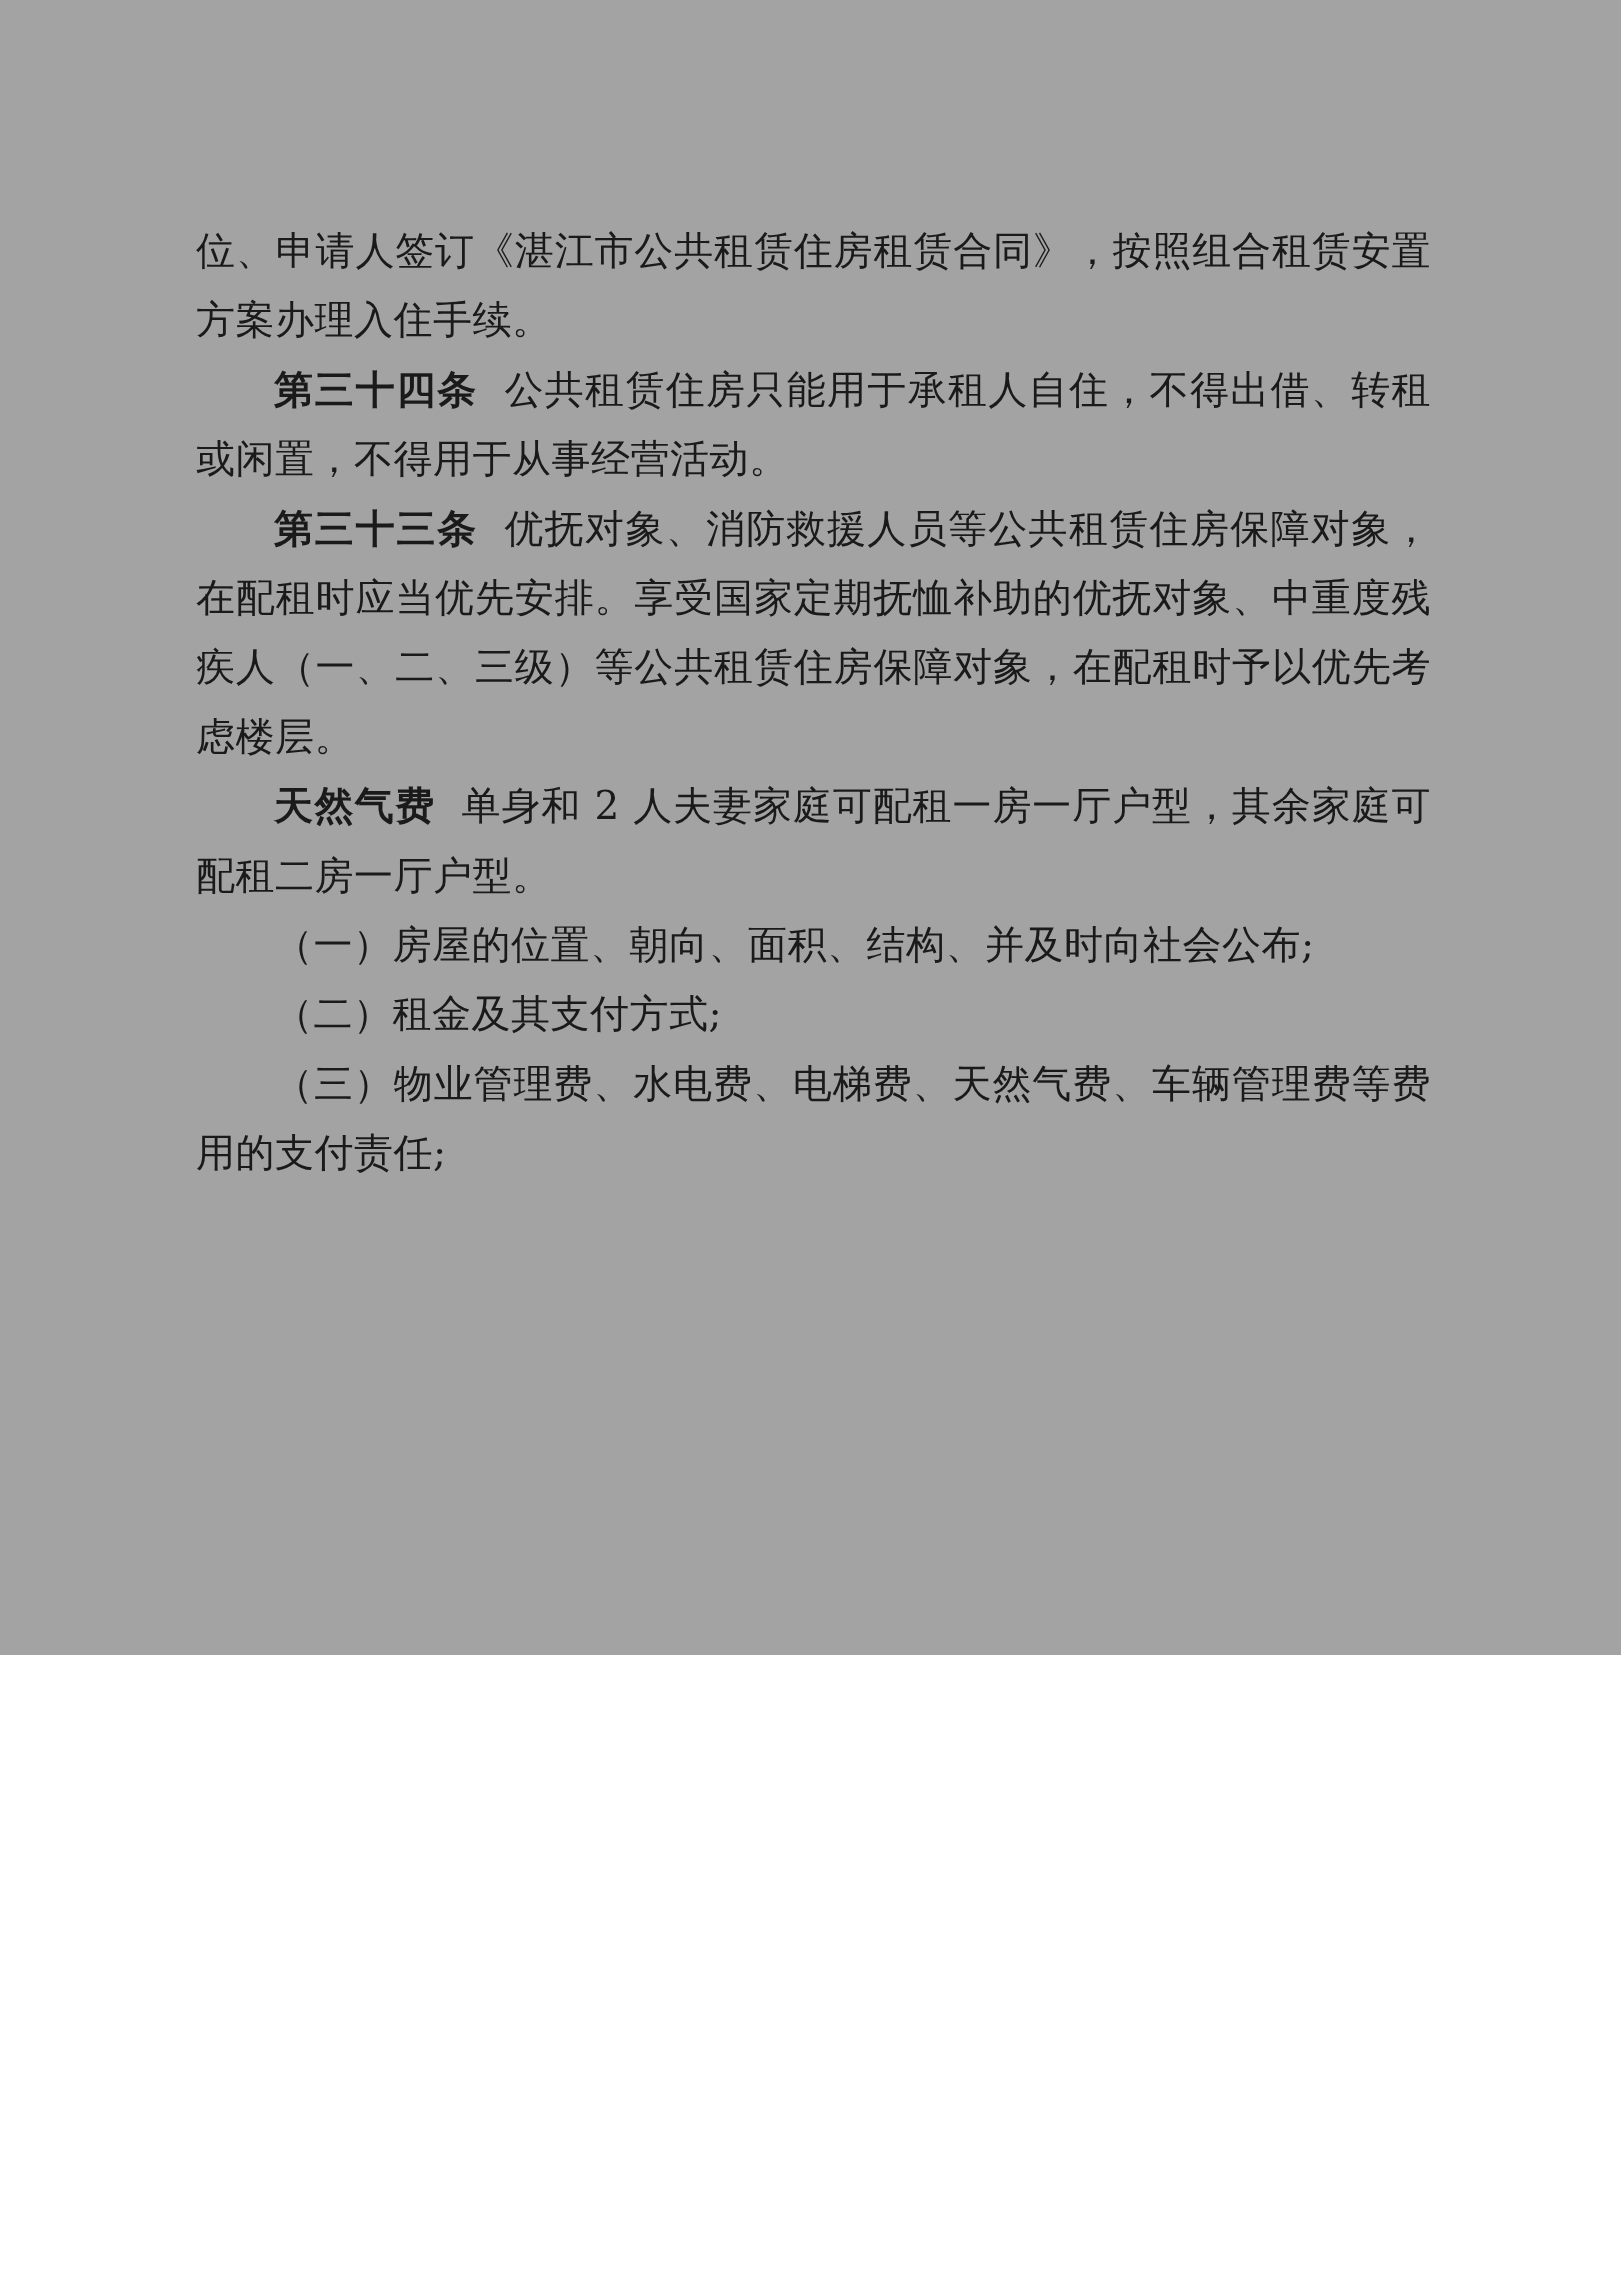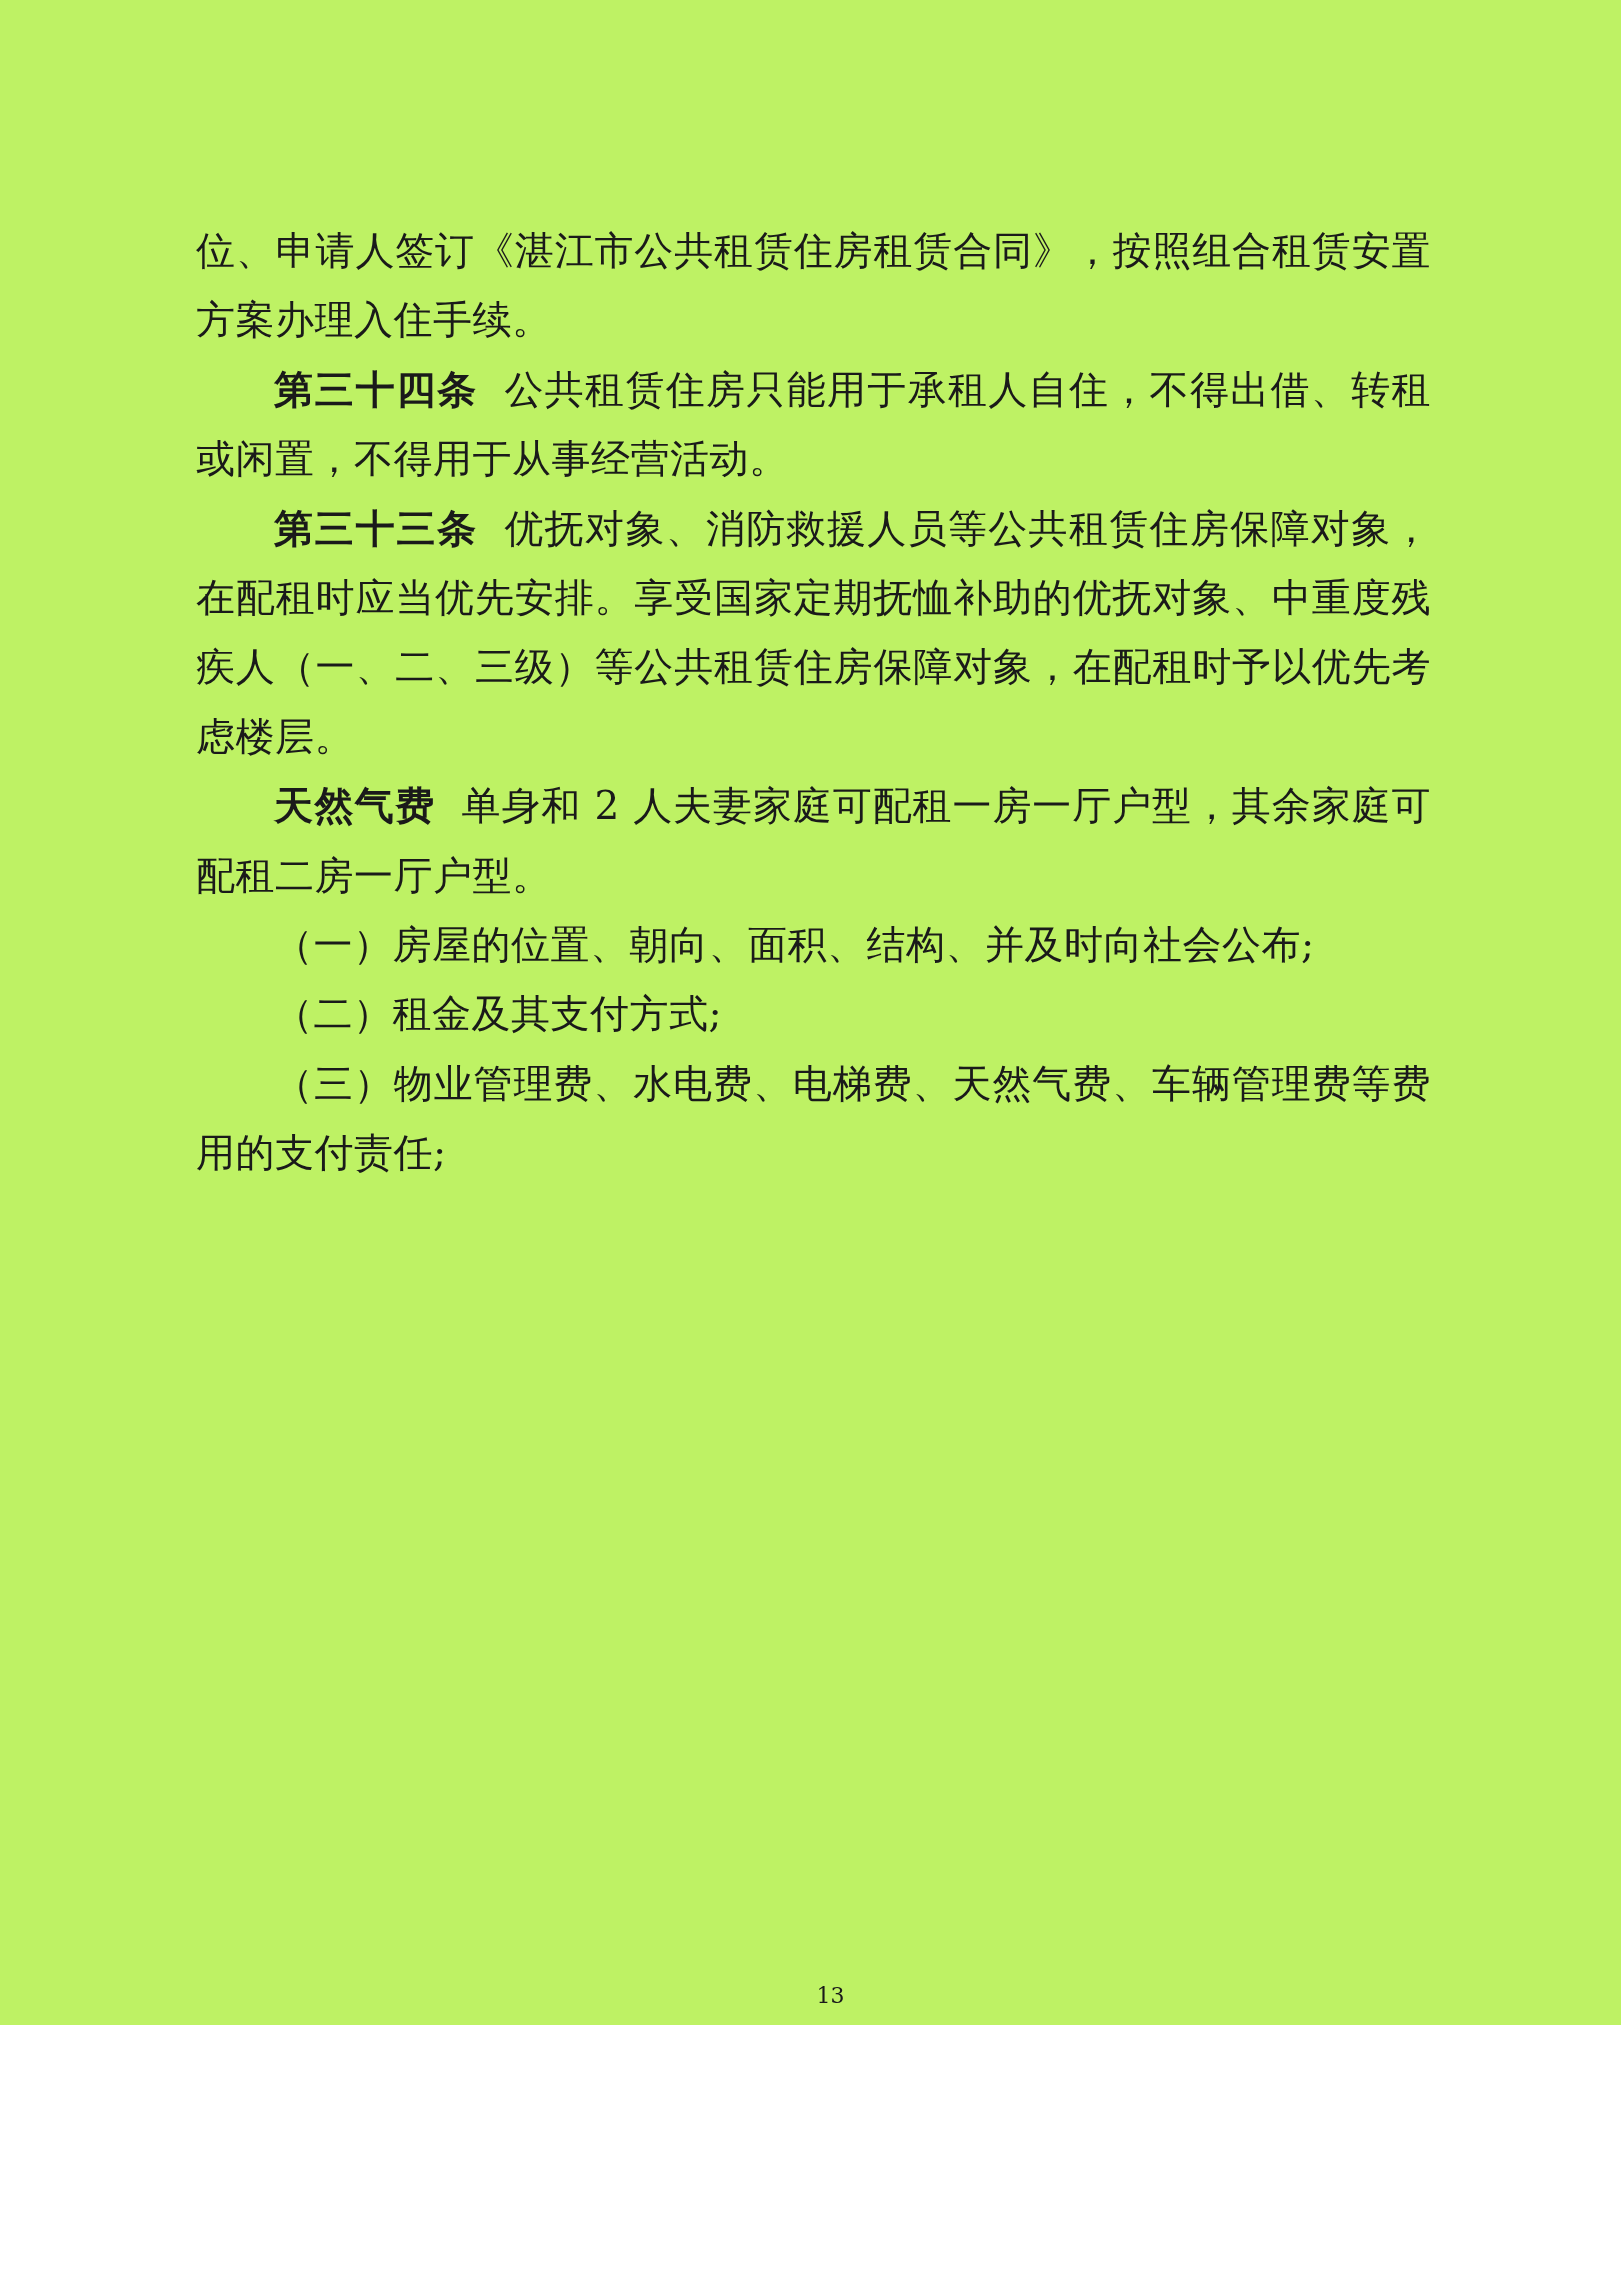--- a/index.html
+++ b/index.html
@@ -3,22 +3,22 @@
 <meta charset="utf-8">
 <style>
   html, body {
     margin: 0;
     padding: 0;
     background: #ffffff;
   }
   .page {
     position: relative;
     width: 1621px;
-    height: 2025px;
-    background: #bef264;
+    height: 1655px;
+    background: #a3a3a3;
     box-sizing: border-box;
     font-family: "DejaVu Serif", "Liberation Serif", serif;
     overflow: hidden;
   }
   .content {
     position: absolute;
     left: 196px;
     top: 216px;
     width: 1235px;
   }

